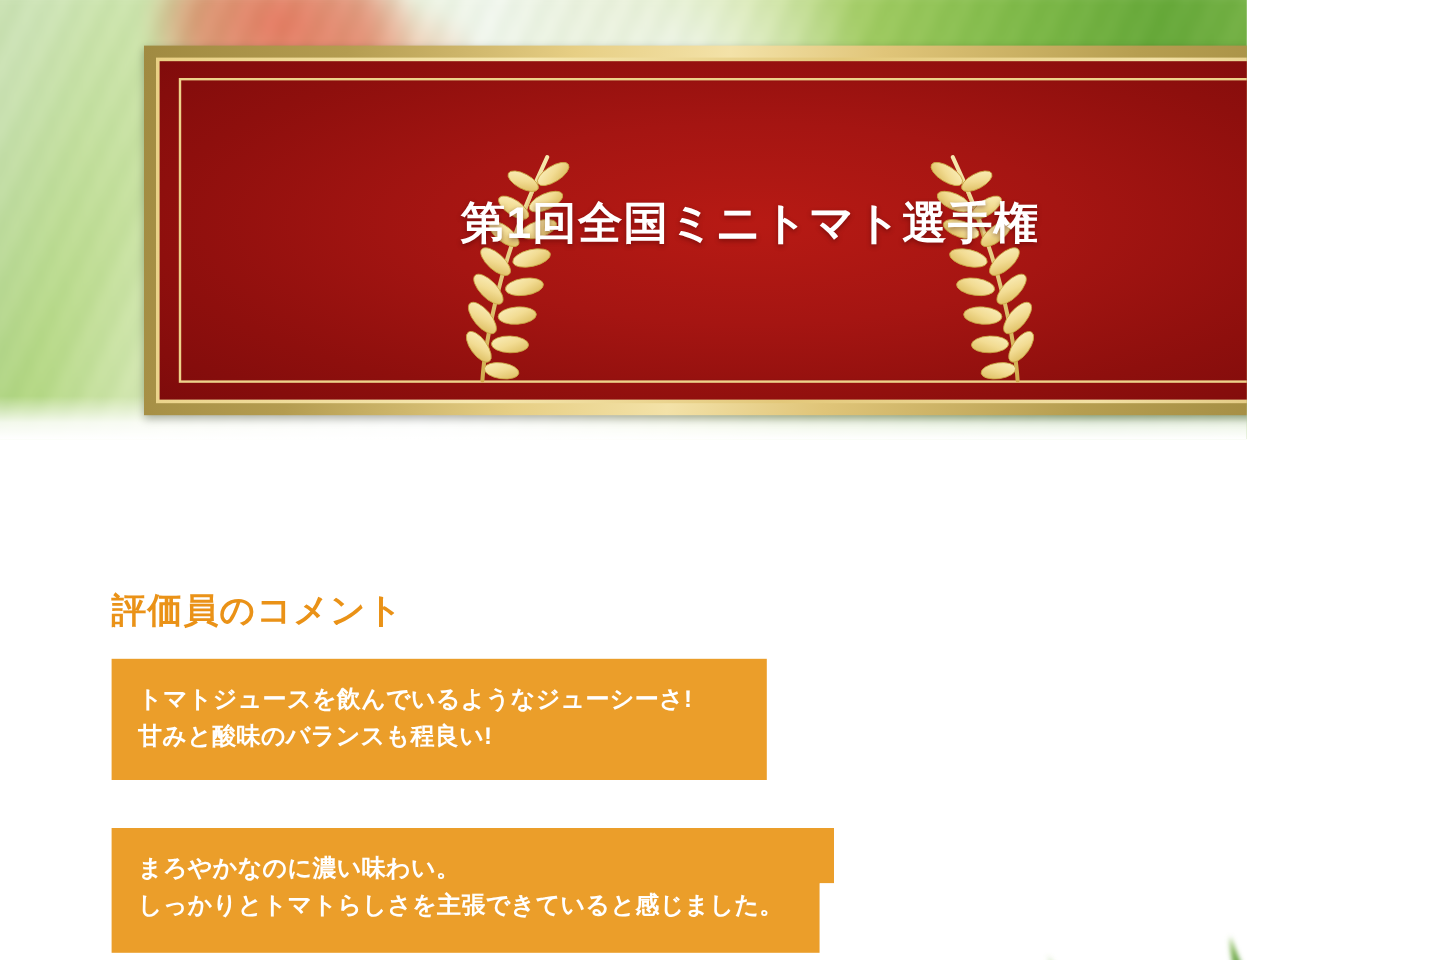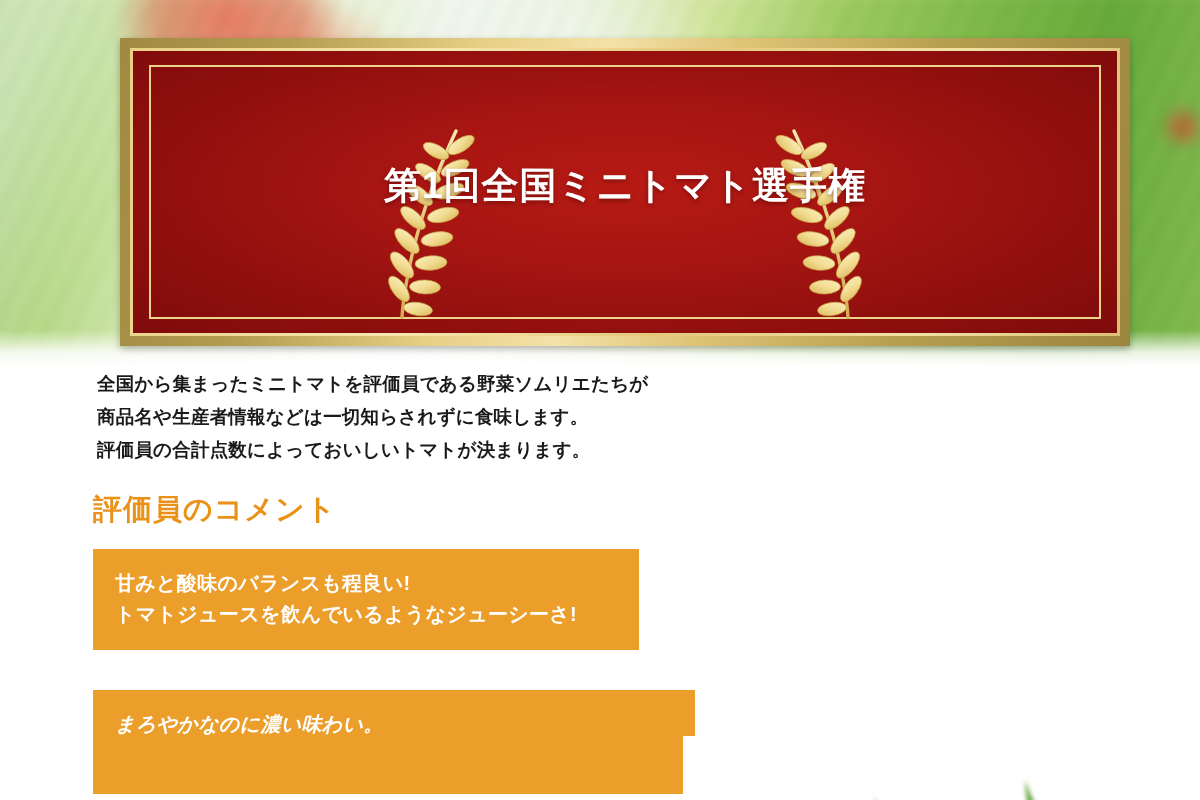--- a/index.html
+++ b/index.html
@@ -6,21 +6,21 @@
   html,body{margin:0;padding:0;}
   body{
     width:1200px;height:800px;overflow:hidden;
     background:#ffffff;
     font-family:"Liberation Sans","DejaVu Sans",sans-serif;
     position:relative;
   }
   #stage{position:absolute;left:0;top:0;width:1200px;height:800px;overflow:hidden;background:#fff;}
 
   
-  .hero{position:absolute;left:0;top:0;width:1200px;height:366px;overflow:hidden;}
+  .hero{position:absolute;left:0;top:0;width:1039px;height:366px;overflow:hidden;}
   .hero-photo{position:absolute;inset:0;overflow:hidden;
     background:
       radial-gradient(ellipse 150px 120px at 250px 30px, rgba(242,104,86,.95) 0%, rgba(233,92,70,.6) 45%, rgba(233,92,70,0) 72%),
       radial-gradient(ellipse 120px 90px at 330px 70px, rgba(255,160,130,.8) 0%, rgba(255,160,130,0) 70%),
       radial-gradient(ellipse 170px 150px at 560px 60px, rgba(255,255,255,.92) 0%, rgba(255,255,255,.25) 60%, rgba(255,255,255,0) 85%),
       radial-gradient(ellipse 210px 200px at 700px 200px, rgba(255,255,255,.75) 0%, rgba(255,255,255,0) 75%),
       radial-gradient(circle 26px at 1040px 120px, rgba(226,64,40,.95) 0%, rgba(226,64,40,.6) 70%, rgba(226,64,40,0) 100%),
       radial-gradient(circle 22px at 1150px 130px, rgba(214,58,36,.9) 0%, rgba(214,58,36,0) 100%),
       radial-gradient(circle 20px at 1005px 290px, rgba(222,70,38,.9) 0%, rgba(222,70,38,0) 100%),
       radial-gradient(circle 17px at 1075px 320px, rgba(200,60,34,.85) 0%, rgba(200,60,34,0) 100%),
@@ -64,21 +64,21 @@
 
   .intro{position:absolute;left:97px;top:8px;width:580px;}
   .intro p{margin:0 0 13px 0;font-size:18.5px;font-weight:bold;color:#1a1a1a;line-height:1.08;
     letter-spacing:.2px;white-space:nowrap;}
 
   .comments-title{position:absolute;left:93px;top:129px;font-size:29px;font-weight:bold;color:#ea9217;
     letter-spacing:1px;line-height:1;white-space:nowrap;}
 
   .cbox{position:absolute;left:93px;background:#eb9e2a;box-sizing:border-box;padding:19px 22px 16px 22px;}
   .cbox.one{top:183px;width:546px;height:101px;}
-  .cbox.two{top:324px;width:602px;height:104px;font-style:italic;}
+  .cbox.two{top:324px;width:602px;height:104px;}
   .cbox p{margin:0;color:#fff;font-weight:bold;font-size:20px;line-height:1.55;white-space:nowrap;
     letter-spacing:.3px;}
 
   
   .tomato-photo{position:absolute;left:683px;top:370px;width:517px;height:430px;overflow:hidden;background:#fff;}
   .tomato-photo svg{display:block;}
 </style>
 </head>
 <body>
 
@@ -155,35 +155,31 @@
           <div class="plaque-text">
             <div class="award-sub">第1回全国ミニトマト選手権</div>
           </div>
         </div>
       </div>
     </div>
   </div>
 
   <div class="body-wrap">
 
-    <div class="intro">
-      <p>全国から集まったミニトマトを評価員である野菜ソムリエたちが</p>
-      <p>商品名や生産者情報などは一切知らされずに食味します。</p>
-      <p>評価員の合計点数によっておいしいトマトが決まります。</p>
-    </div>
 
     <div class="comments-title">評価員のコメント</div>
 
     <div class="cbox one">
+      <p>トマトジュースを飲んでいるようなジューシーさ!</p>
       <p>甘みと酸味のバランスも程良い!</p>
-      <p>トマトジュースを飲んでいるようなジューシーさ!</p>
     </div>
 
     <div class="cbox two">
       <p>まろやかなのに濃い味わい。</p>
+      <p>しっかりとトマトらしさを主張できていると感じました。</p>
     </div>
 
     <div class="tomato-photo">
       <svg viewBox="0 0 517 430" width="517" height="430" aria-hidden="true">
         <defs>
           <radialGradient id="tomA" cx="34%" cy="28%" r="78%">
             <stop offset="0%" stop-color="#ff8d7e"></stop>
             <stop offset="22%" stop-color="#fa5243"></stop>
             <stop offset="58%" stop-color="#e8291f"></stop>
             <stop offset="100%" stop-color="#c01810"></stop>

